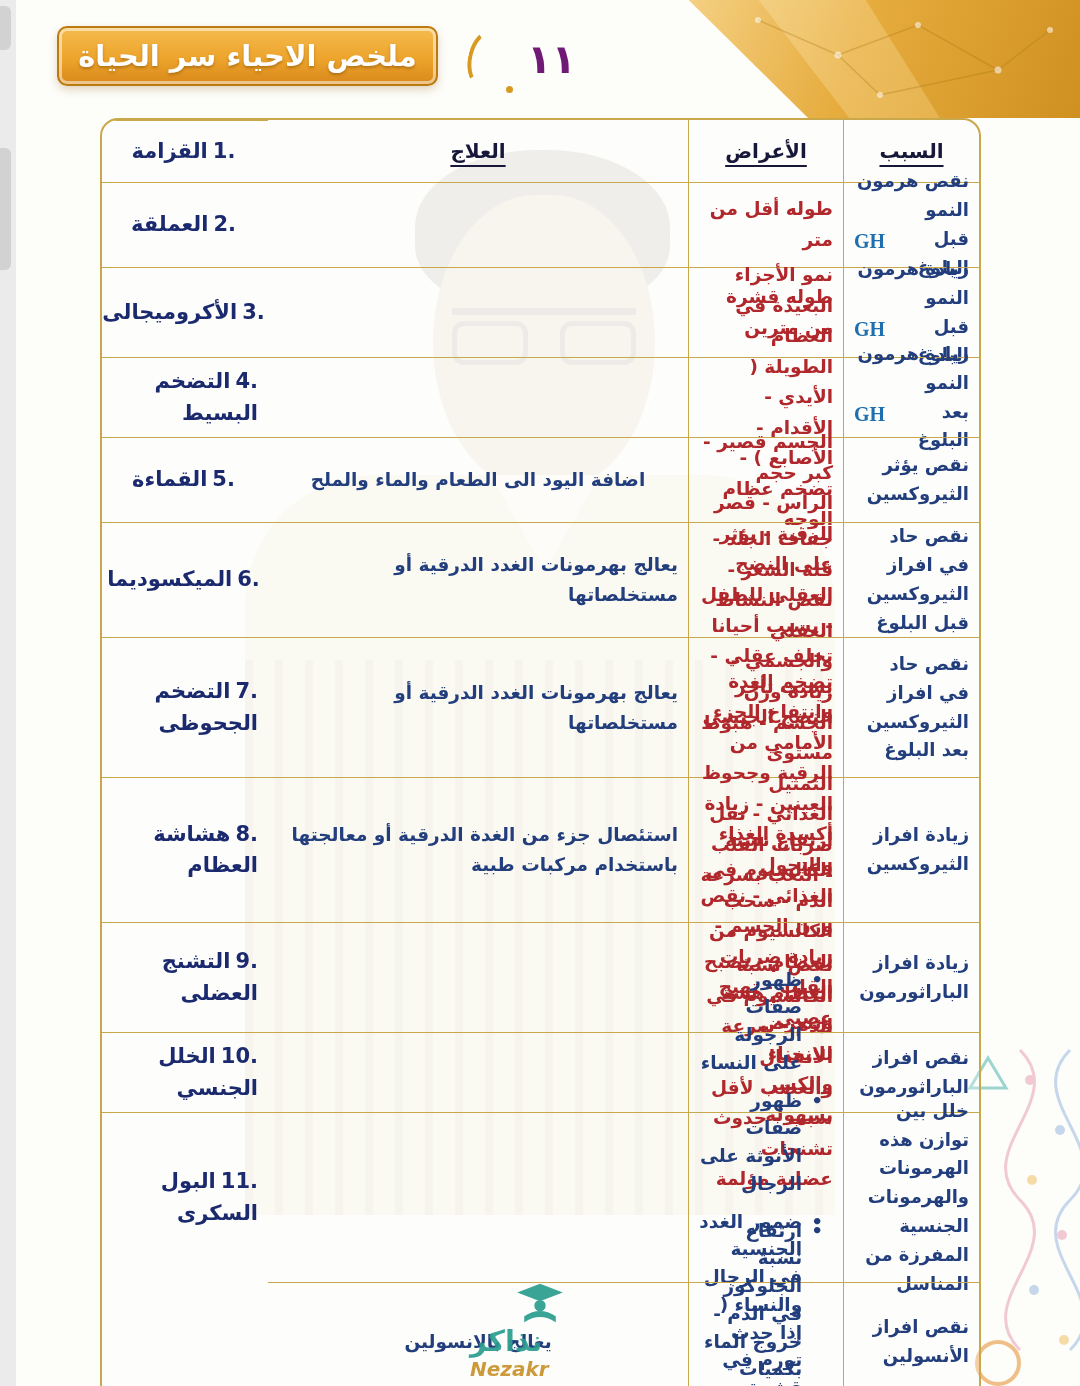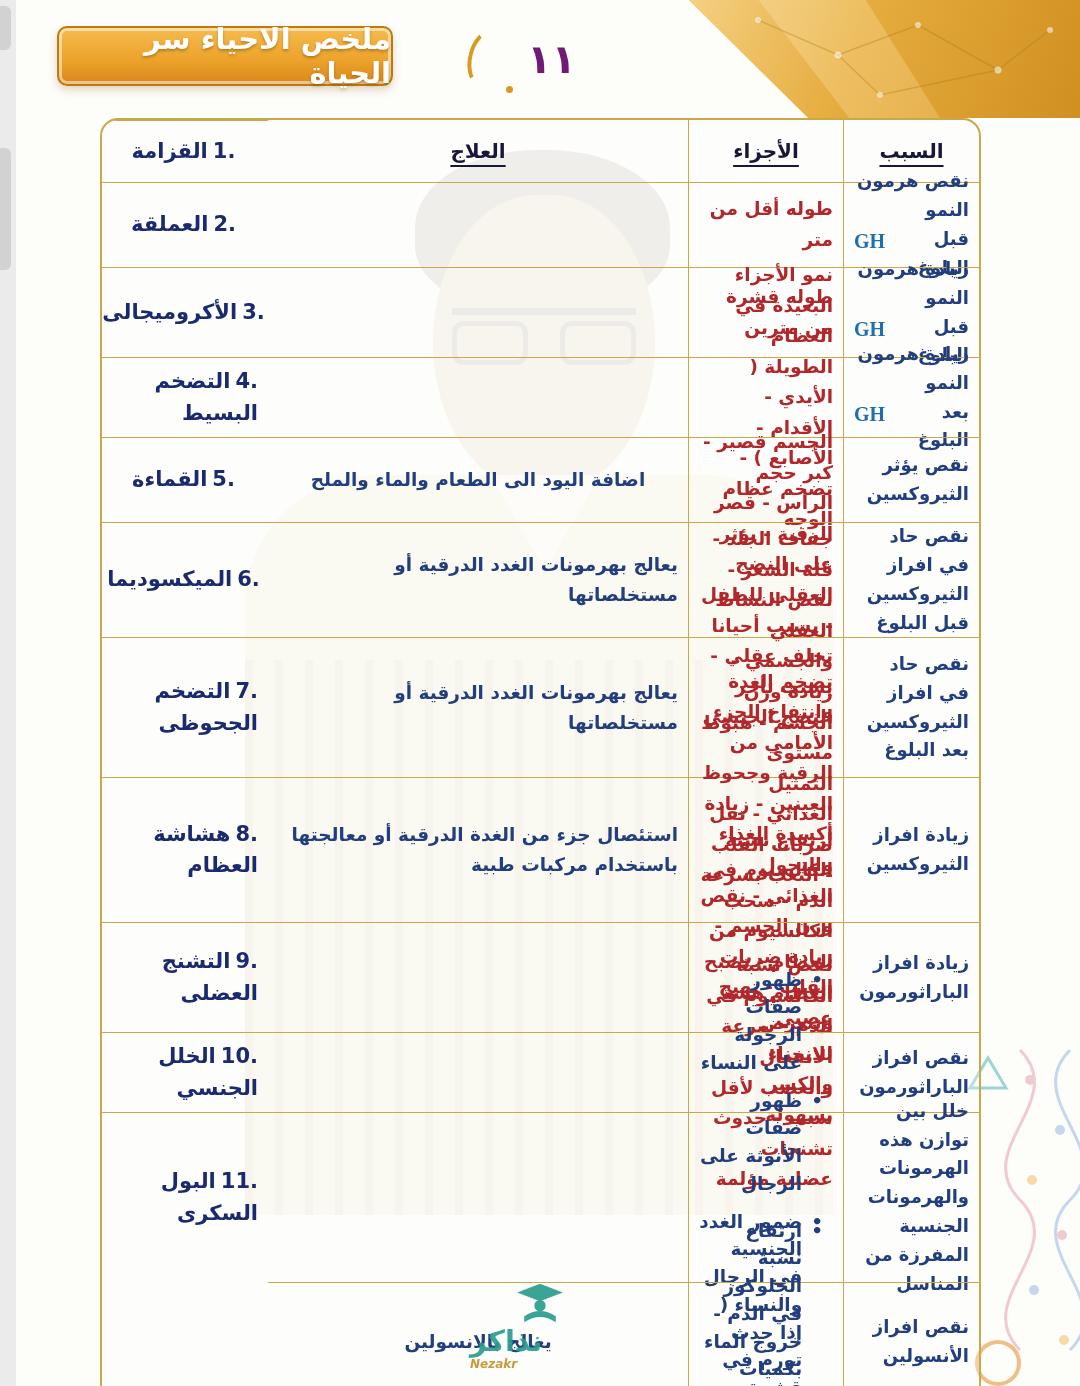--- a/index.html
+++ b/index.html
@@ -12,21 +12,21 @@
   .thumb.t1{top:6px;height:44px}
   .thumb.t2{top:148px;height:122px}
 
   
   .corner{position:absolute;top:0;right:0;width:412px;height:118px;z-index:1}
   .corner .band{position:absolute;inset:0;background:linear-gradient(110deg,#f6d48a 0%,#e6ac3e 45%,#cf9020 100%);clip-path:polygon(5% 0,100% 0,100% 100%,34% 100%)}
   .corner .band2{position:absolute;inset:0;background:linear-gradient(110deg,#fce7b5,#eebc55);clip-path:polygon(22% 0,48% 0,66% 100%,44% 100%);opacity:.45}
   .corner svg{position:absolute;inset:0;width:100%;height:100%}
 
   
-  .ribbon{position:absolute;left:57px;top:26px;width:336px;height:60px;z-index:3;
+  .ribbon{position:absolute;left:57px;top:26px;width:381px;height:60px;z-index:3;
     background:linear-gradient(180deg,#f5bb4e 0%,#eda42c 55%,#d9881a 100%);
     border:2px solid #bb7b10;border-radius:10px;
     box-shadow:inset 0 0 0 3px rgba(255,255,255,.5),0 4px 8px rgba(150,100,20,.25);
     display:flex;align-items:center;justify-content:center}
   .ribbon .t{color:#fff;font-size:29px;font-weight:bold;text-shadow:0 2px 3px rgba(120,70,0,.45);direction:rtl}
   .curl{position:absolute;left:468px;top:30px;width:36px;height:58px;border:4px solid #d89a22;border-radius:50%;
     border-right-color:transparent;border-top-color:transparent;border-bottom-color:transparent;transform:rotate(12deg);z-index:3}
   .curl-dot{position:absolute;left:506px;top:86px;width:7px;height:7px;border-radius:50%;background:#d89a22;z-index:3}
   .pagenum{position:absolute;left:527px;top:36px;font-size:40px;font-weight:bold;color:#701a75;z-index:3}
 
@@ -64,21 +64,21 @@
   .sym.navy{color:#233e7c}
   .treat{font-size:18.5px;color:#233e7c;line-height:1.6}
   .blist{align-items:flex-start;gap:10px;padding-right:20px;text-align:right}
   .bullet{display:flex;gap:9px;line-height:1.5;text-align:right}
   .bmark{flex:0 0 auto}
 
   
   .brand{position:absolute;left:470px;top:1282px;width:140px;z-index:6;opacity:.92}
   .brand svg{width:54px;height:42px;display:block;margin:0 auto 2px}
   .brand .ar{color:#2a9d8f;font-size:29px;font-weight:bold;line-height:1.1}
-  .brand .en{color:#c8922a;font-size:12px;font-style:italic;font-weight:bold;line-height:1.1}
+  .brand .en{color:#c8922a;font-size:20px;font-style:italic;font-weight:bold;line-height:1.1}
 </style>
 </head>
 <body>
 
 <div class="edge-strip">
   <div class="thumb t1"></div>
   <div class="thumb t2"></div>
 </div>
 
 <div class="corner">
@@ -135,21 +135,21 @@
   <polygon points="28,18 46,48 10,48" fill="none" stroke="#4db6ac" stroke-width="3"></polygon>
 </svg>
 <div class="ring"></div>
 
 <div class="tbl">
 
   <div class="c r0 hdr">
       <span>السبب</span>
     </div>
   <div class="c r0 hdr">
-      <span>الأجزاء</span>
+      <span>الأعراض</span>
     </div>
   <div class="c r0 hdr cl">
       <span>العلاج</span>
     </div>
 
   <div class="c disease">
       <div><span class="rownum">1.</span><span>القزامة</span></div>
     </div>
   <div class="c cause">
     <div>نقص هرمون النمو</div>

